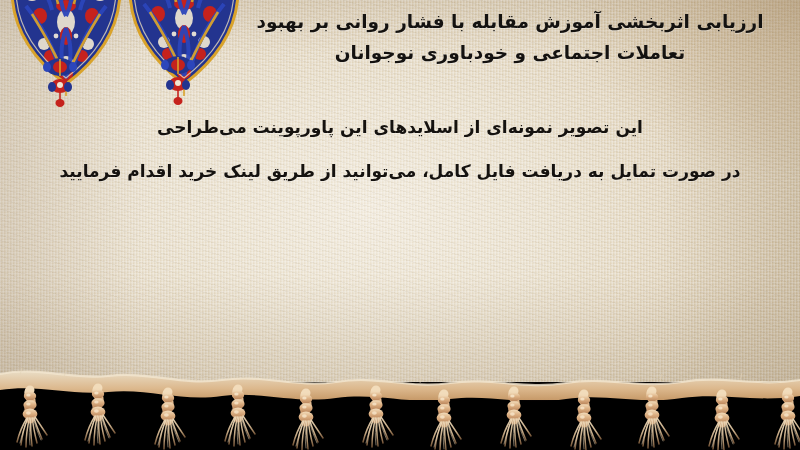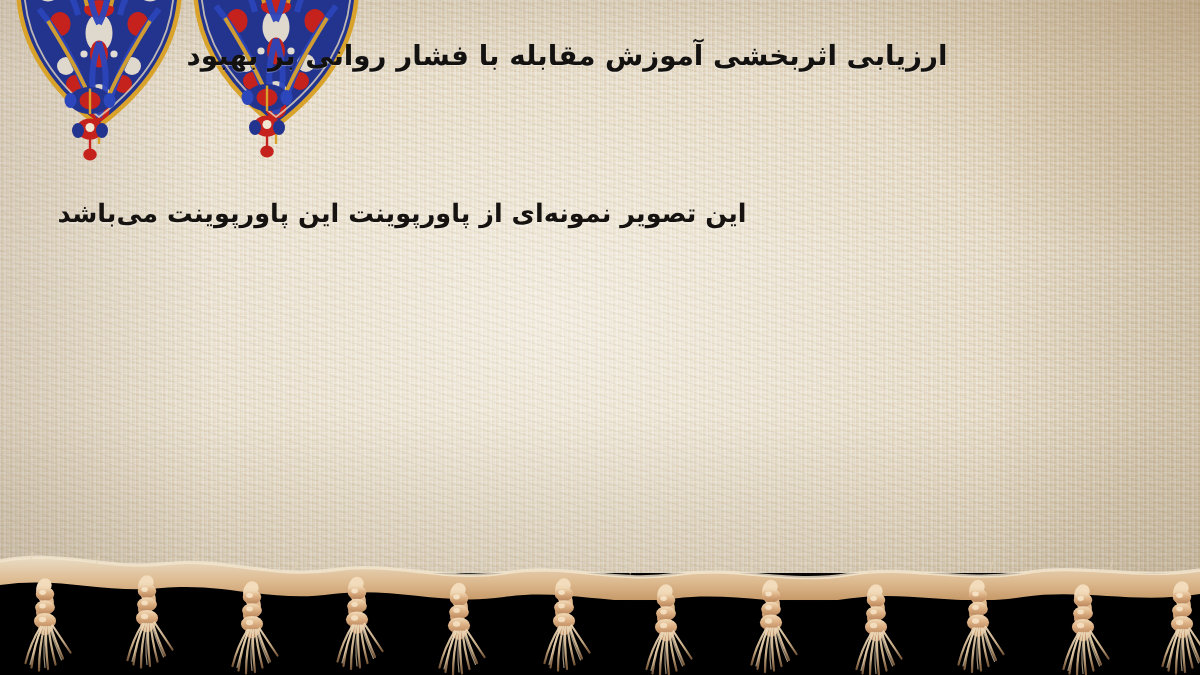--- a/index.html
+++ b/index.html
@@ -51,21 +51,21 @@
 
   
   .ornaments{position:absolute;left:0;top:0;width:260px;height:120px;}
   .orn{position:absolute;top:-56px;}
   .orn-a{left:6px;}
   .orn-b{left:124px;}
   .orn svg{display:block;}
 
   
   .text-layer{
-    position:absolute;left:0;top:16px;width:668px;height:382px;
+    position:absolute;left:0;top:0;width:800px;height:382px;
     direction:rtl;
   }
   .title{
     position:absolute;right:10px;top:6px;width:560px;
     text-align:center;
     color:#141210;
     font-size:18.5px;line-height:31px;font-weight:700;
     letter-spacing:0px;
     text-shadow:0 1px 0 rgba(255,255,255,.30);
   }
@@ -268,24 +268,26 @@
         <path d="M22,36 L22,44" stroke="#c5221d" stroke-width="1.6"></path>
         <ellipse cx="22" cy="47" rx="4.5" ry="4" fill="#c5221d"></ellipse>
       </svg>
     </div>
   </div>
 
   <div class="text-layer">
 
     <div class="title">
       <span class="tline">ارزیابی اثربخشی آموزش مقابله با فشار روانی بر بهبود</span>
+      <span class="tline">تعاملات اجتماعی و خودباوری نوجوانان</span>
     </div>
 
     <div class="body-block">
-      <span class="bline first">این تصویر نمونه‌ای از پاورپوینت این پاورپوینت می‌باشد</span>
+      <span class="bline first">این تصویر نمونه‌ای از اسلایدهای این پاورپوینت می‌طراحی</span>
+      <span class="bline">در صورت تمایل به دریافت فایل کامل، می‌توانید از طریق لینک خرید اقدام فرمایید</span>
     </div>
   </div>
 
   <div class="fringe-band">
     <div class="black-base"></div>
     <svg class="fringe-svg" width="800" height="94" viewBox="0 0 800 94" aria-hidden="true">
       <defs>
         <linearGradient id="ropeG" x1="0" y1="0" x2="0" y2="1">
           <stop offset="0%" stop-color="#f2dcbb"></stop>
           <stop offset="45%" stop-color="#ddb184"></stop>

